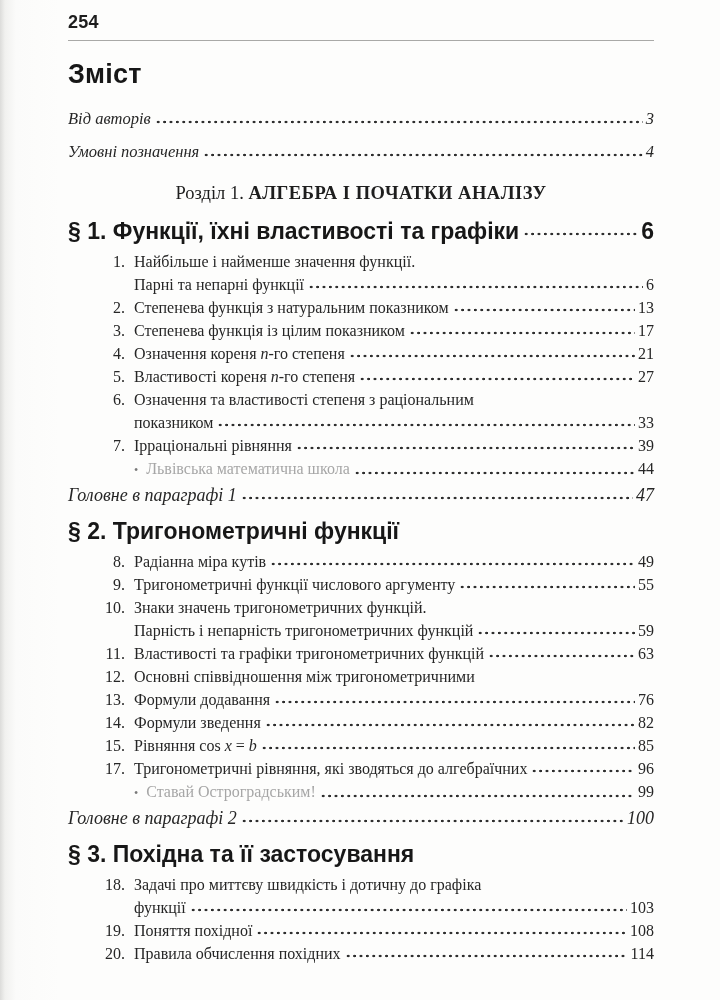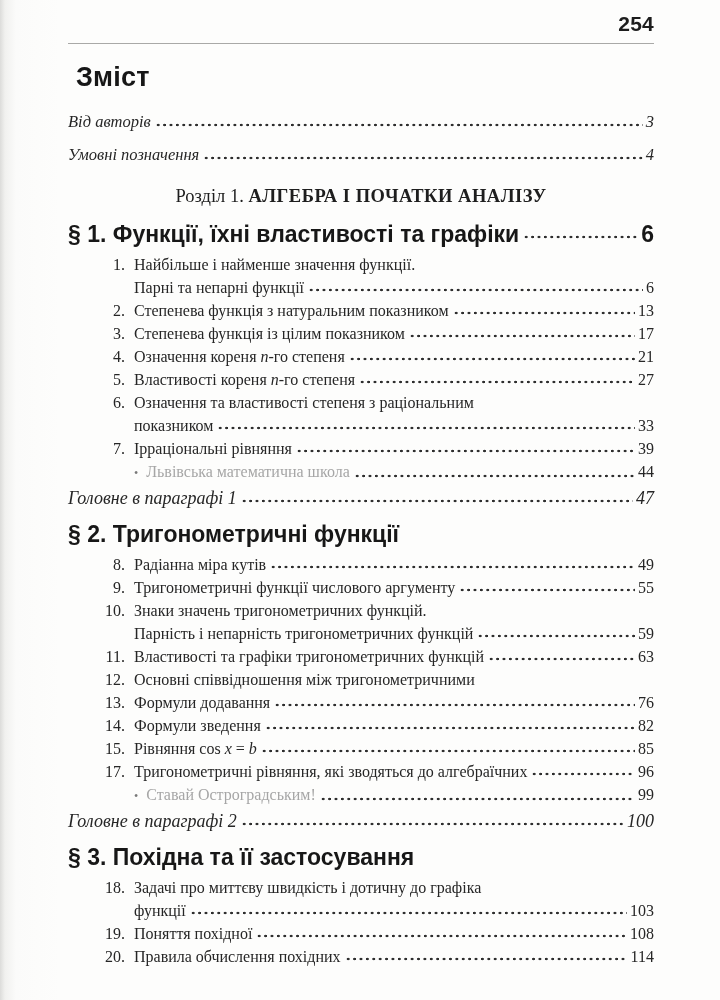--- a/index.html
+++ b/index.html
@@ -11,29 +11,28 @@
   }
   .page {
     width: 720px; height: 1000px; overflow: hidden;
     background: linear-gradient(90deg, #dcdcda 0px, #f1f1ef 5px, #fbfbfa 16px, #fdfdfc 60px, #fdfdfc 100%);
     padding: 12px 66px 0 68px;
     color: var(--ink, #262626);
     font-size: 16px;
   }
   .pagenum {
     font-family: "Liberation Sans", sans-serif;
-    font-weight: 700; font-size: 21px; letter-spacing: .2px;
+    font-weight: 700; font-size: 18px; letter-spacing: .2px;
     color: #1d1d1d;
-    text-align: right;
   }
   .rule { border: 0; border-top: 1.6px solid #a9a9a7; margin: 7px 0 0 0; }
   .title {
     font-family: "Liberation Sans", sans-serif;
     font-weight: 700; font-size: 27px; letter-spacing: .2px;
-    color: #171717; margin: 18px 0 16px 8px;
+    color: #171717; margin: 18px 0 16px 0;
   }
   .row { display: flex; align-items: baseline; line-height: 24px; }
   .leader {
     flex: 1 1 auto; min-width: 14px; align-self: stretch; margin: 0 3px 0 4px;
     background-image: radial-gradient(circle, #2e2e2e 1.15px, rgba(0,0,0,0) 1.7px);
     background-size: 6.4px 6.4px;
     background-position: 0 calc(100% - 6px);
     background-repeat: repeat-x;
   }
   .pg { white-space: nowrap; }

